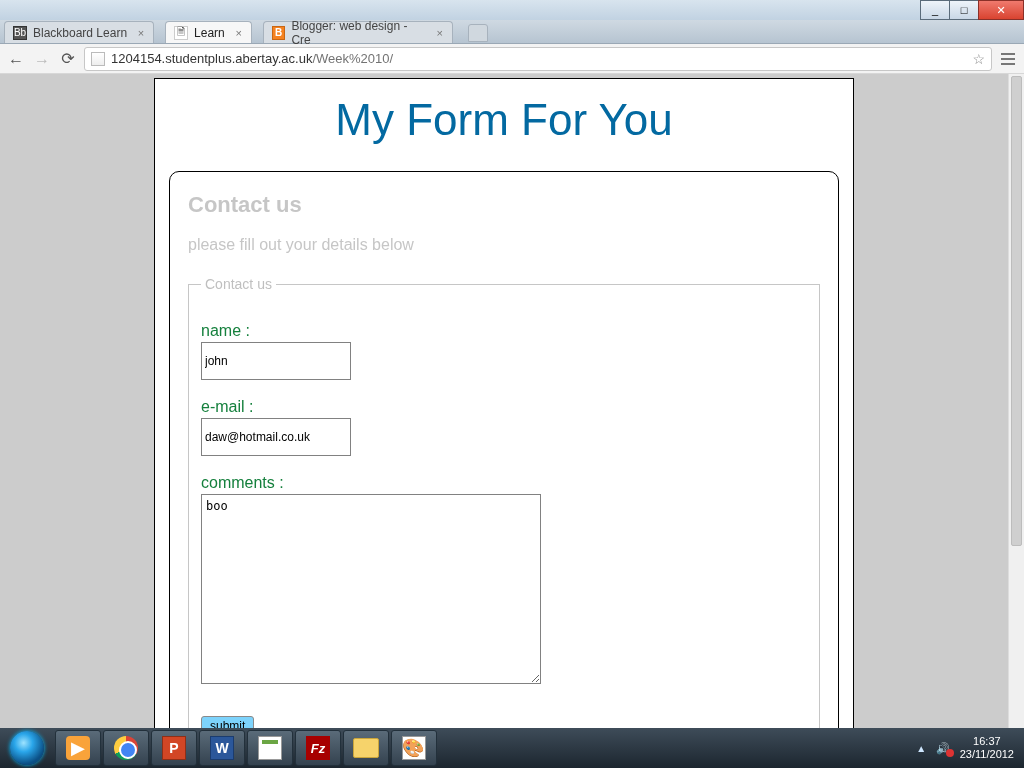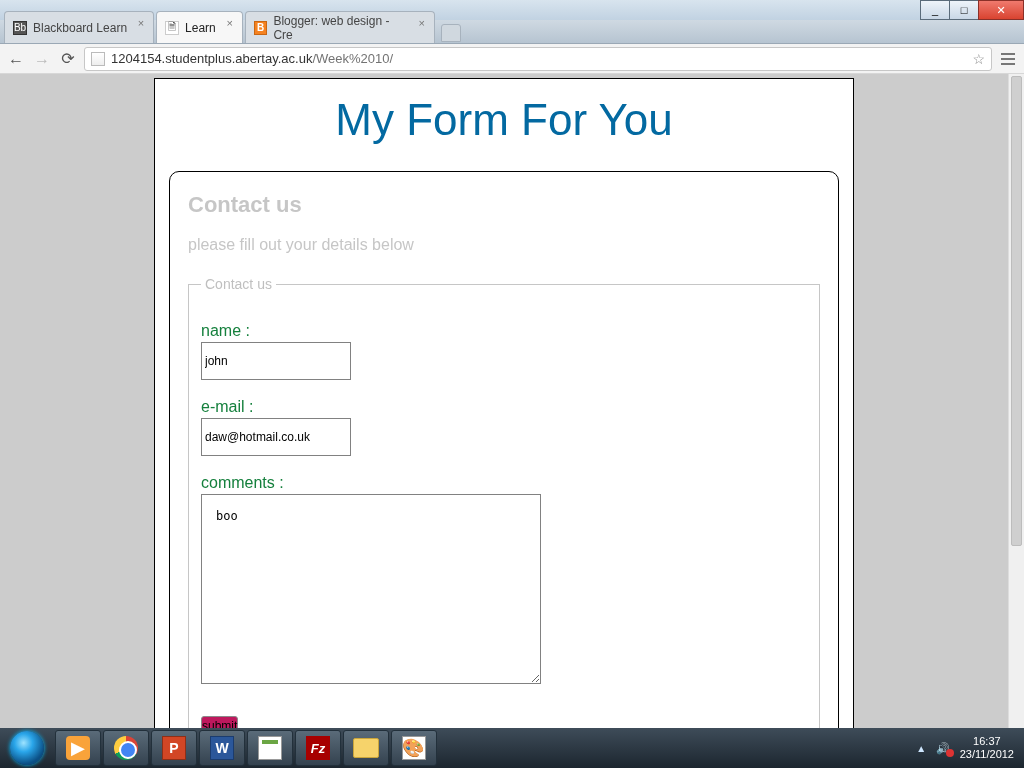--- a/index.html
+++ b/index.html
@@ -9,21 +9,21 @@
     
     .titlebar { height: 20px; background: linear-gradient(#d8e4ee,#c1d2e2); display:flex; justify-content:flex-end; align-items:flex-start; }
     .winbtns { display:flex; }
     .winbtn { width:30px; height:20px; border:1px solid #5a6b7a; margin-left:-1px; display:flex; align-items:center; justify-content:center; font-size:11px; font-family:sans-serif; }
     .winbtn.min { background: linear-gradient(#eef4fa,#c9d7e6); }
     .winbtn.max { background: linear-gradient(#eef4fa,#c9d7e6); }
     .winbtn.close { background: linear-gradient(#f07a6e,#d94330); color:#fff; width:46px; border-color:#8a3028; }
 
     
     .tabstrip { height: 24px; background: linear-gradient(#cfd9e2,#b6c4d1); display:flex; align-items:flex-end; padding-left:4px; border-bottom:1px solid #9aa8b5; }
-    .tab { height:32px; display:flex; align-items:center; padding:0 26px 0 8px; font-size:12px; color:#444; background:#d8dee4; border:1px solid #a7b2bd; border-bottom:none; border-top-left-radius:4px; border-top-right-radius:4px; margin-right:2px; position:relative; max-width:190px; }
+    .tab { height:22px; display:flex; align-items:center; padding:0 26px 0 8px; font-size:12px; color:#444; background:#d8dee4; border:1px solid #a7b2bd; border-bottom:none; border-top-left-radius:4px; border-top-right-radius:4px; margin-right:11px; position:relative; max-width:190px; }
     .tab.active { background:#f7f7f7; color:#222; }
     .tab .favi { width:14px; height:14px; margin-right:6px; display:inline-flex; align-items:center; justify-content:center; font-size:10px; background:#fff; border:1px solid #ccc; }
     .tab .favi.blogger { background:#f58220; color:#fff; border-color:#c96612; font-weight:bold; }
     .tab .favi.bb { background:#555; color:#fff; border-color:#333; }
     .tab .tclose { position:absolute; right:6px; top:5px; width:12px; height:12px; font-size:11px; line-height:12px; text-align:center; color:#777; }
     .newtab { width:20px; height:18px; background:#d0d8df; border:1px solid #a7b2bd; border-top-left-radius:3px; border-top-right-radius:3px; margin-left:4px; margin-bottom:1px; }
 
     
     .toolbar { height:30px; background:#f3f3f3; border-bottom:1px solid #d7d7d7; display:flex; align-items:center; padding:0 6px; gap:6px; }
     .navbtn { width:20px; height:20px; display:flex; align-items:center; justify-content:center; color:#555; font-size:16px; }
@@ -45,22 +45,22 @@
     .paper { width:700px; margin:4px auto 0 auto; background:#fff; border:1px solid #000; padding:0 0 30px 0; min-height:660px; }
     .h1 { text-align:center; color:#0369a1; font-size:44px; font-weight:400; font-family:"Trebuchet MS", Verdana, sans-serif; margin:16px 0 26px 0;}
     .card { margin:0 14px; border:1px solid #000; border-radius:10px; padding:20px 18px 24px 18px; }
     .h2 { color:#c6c6c6; font-size:22px; font-weight:bold; font-family:Verdana, sans-serif; margin-bottom:18px;}
     .lead { color:#c6c6c6; font-size:16px; font-family:Verdana, sans-serif; margin-bottom:22px;}
     fieldset { border:1px solid #c6c6c6; padding:18px 12px 20px 12px; }
     legend { color:#bfbfbf; padding:0 4px; font-size:14px; font-family:Verdana,sans-serif; }
     .flabel { color:#15803d; font-size:16px; font-family:Verdana,sans-serif; margin:18px 0 2px 0;}
     .flabel.first { margin-top:12px;}
     input.txt { width:150px; height:20px; font-size:12px; padding:18px 3px; border:1px solid #818181; background:#fff; font-family:Arial,sans-serif;}
-    textarea.area { width:340px; height:190px; font-family:monospace; font-size:12px; padding:14px; border:1px solid #818181; background:#fff; resize:both;}
-    button.sub { margin-top:28px; font-size:12px; padding:2px 0; background:#be185d; border:1px solid #8a8a8a; border-radius:3px; font-family:Arial;}
+    textarea.area { width:340px; height:190px; font-family:monospace; font-size:12px; padding:4px; border:1px solid #818181; background:#fff; resize:both;}
+    button.sub { margin-top:28px; font-size:12px; padding:2px 8px; background:#7dd3fc; border:1px solid #8a8a8a; border-radius:3px; font-family:Arial;}
 
     
     .taskbar { position:absolute; left:0; right:0; bottom:0; height:40px; background:linear-gradient(#3e4c59,#1c262f); display:flex; align-items:center; }
     .start { width:54px; height:40px; display:flex; align-items:center; justify-content:center; }
     .orb { width:34px; height:34px; border-radius:50%; background:radial-gradient(circle at 40% 35%, #9ee3ff 0%, #2aa6ea 30%, #0b4f85 70%); box-shadow:0 0 4px #0bf; position:relative; }
     .tbtn { width:46px; height:36px; margin:0 1px; background:linear-gradient(#5a6b79,#34424f); border:1px solid #22303b; border-radius:3px; display:flex; align-items:center; justify-content:center; font-size:18px; }
     .sys { margin-left:auto; display:flex; align-items:center; color:#fff; font-size:11px; padding-right:10px; gap:10px;}
     .sys .caret { font-size:10px; color:#cfe7ff;}
     .sys .clock { text-align:center; line-height:13px;}
     .speaker { color:#fff; position:relative;}

